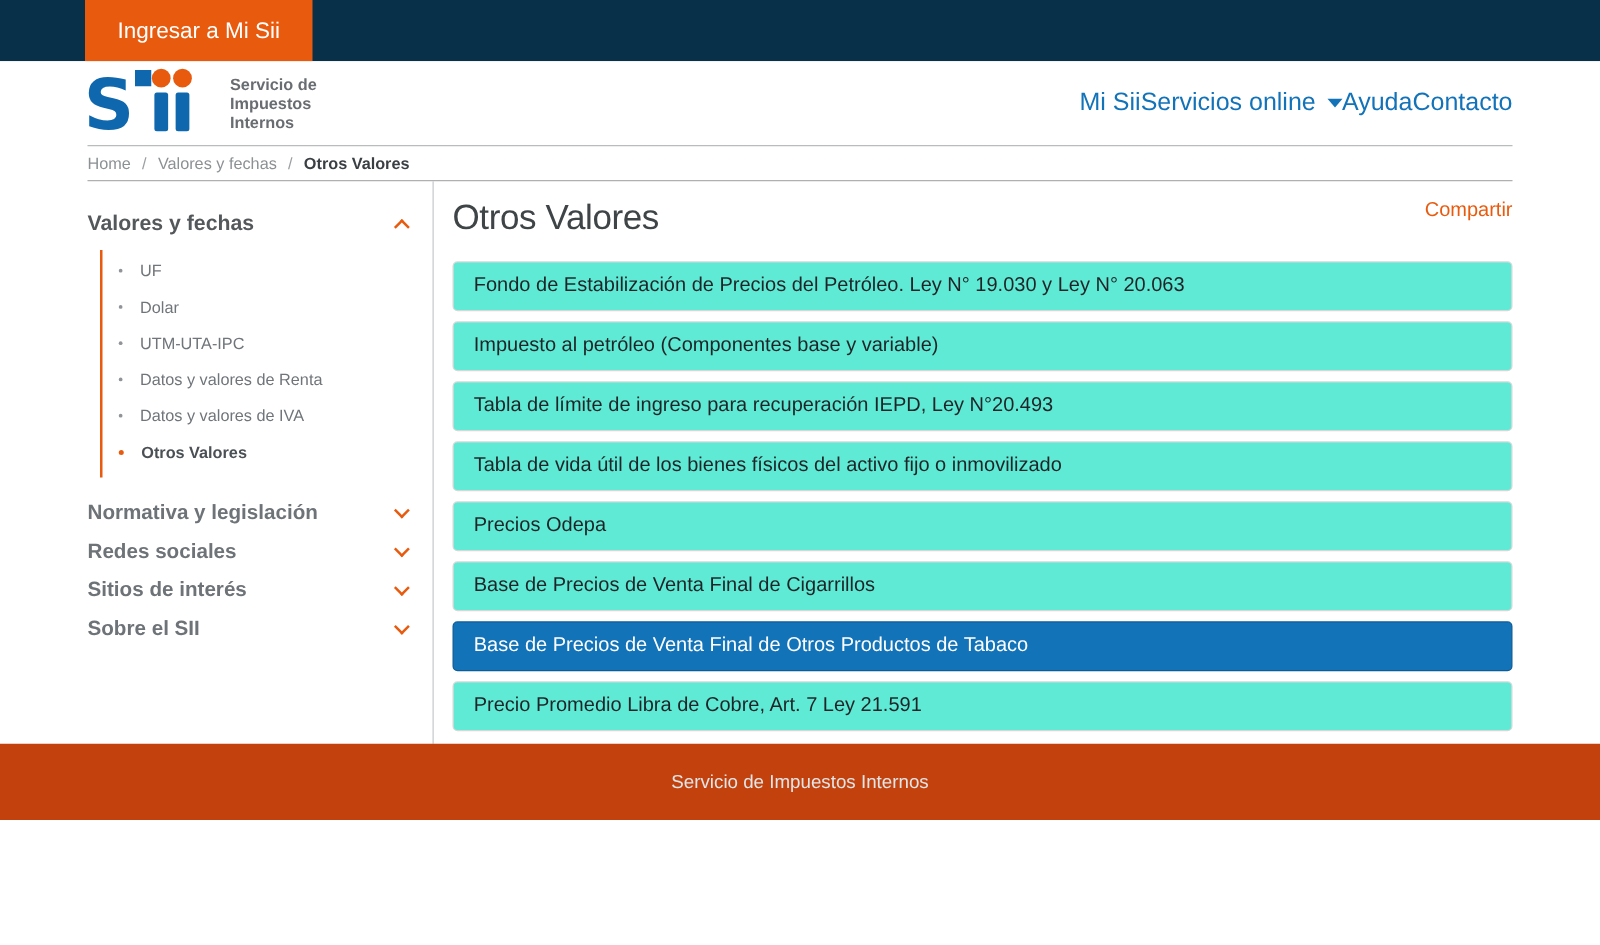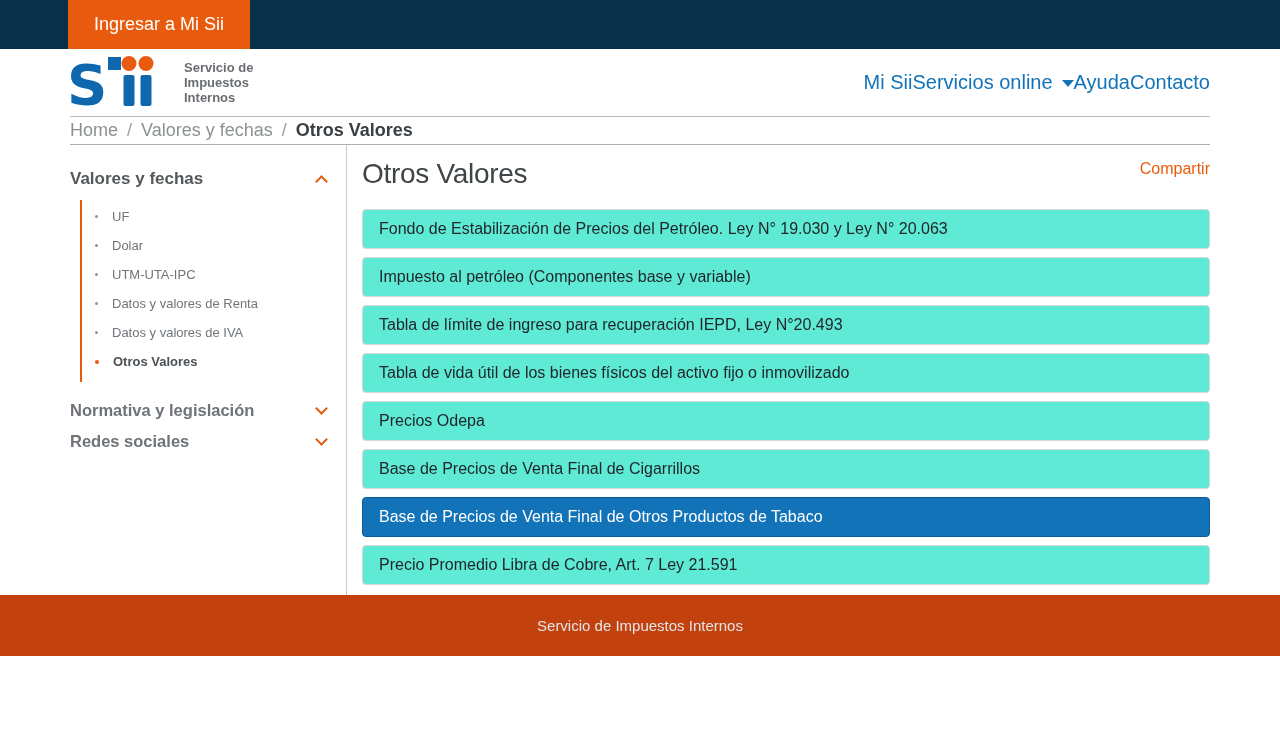--- a/index.html
+++ b/index.html
@@ -22,21 +22,21 @@
   .logo-text { font-size:13px; line-height:15px; font-weight:bold; color:#696d71;margin-left:12px; }
   nav { display:flex; align-items:center; }
   nav a { color:#1373b9; font-size:20px; text-decoration:none; cursor:pointer; }
   .caret { display:inline-block; width:0; height:0; border-left:6px solid transparent;
     border-right:6px solid transparent; border-top:7px solid #1373b9;
     margin-left:9px; vertical-align:middle; }
 
   
   .crumb-bar { flex:0 0 auto; }
   .crumb-inner { margin:0 70px; width:1140px; height:28px; display:flex;
-    align-items:center; border-bottom:1px solid #aeb0b2; font-size:18px; }
+    align-items:center; border-bottom:1px solid #aeb0b2; font-size:13px; }
   .crumb-inner a { color:#8c9194; text-decoration:none; cursor:pointer; }
   .crumb-sep { color:#9a9ea1; margin:0 9px; }
   .crumb-current { color:#3a3f43; font-weight:bold; }
 
   
   .content { display:flex; align-items:flex-start; flex:1 1 auto;
     padding:0 70px; }
   aside { width:277px; flex:0 0 auto; height:450px;
     border-right:1px solid #c8cacc; padding:24px 20px 0 0; }
   .side-title { display:flex; justify-content:space-between; align-items:center;
@@ -157,20 +157,28 @@
       </ul>
       <div class="side-sections">
         <div class="side-section">
           <span>Normativa y legislación</span>
           <span class="chev down"></span>
         </div>
         <div class="side-section">
           <span>Redes sociales</span>
           <span class="chev down"></span>
         </div>
+        <div class="side-section">
+          <span>Sitios de interés</span>
+          <span class="chev down"></span>
+        </div>
+        <div class="side-section">
+          <span>Sobre el SII</span>
+          <span class="chev down"></span>
+        </div>
       </div>
     </aside>
 
     <main>
       <div class="title-row">
         <h1>Otros Valores</h1>
         <a class="share">Compartir</a>
       </div>
       <div class="acc-list">
         <button class="acc-item">Fondo de Estabilización de Precios del Petróleo. Ley N° 19.030 y Ley N° 20.063</button>

